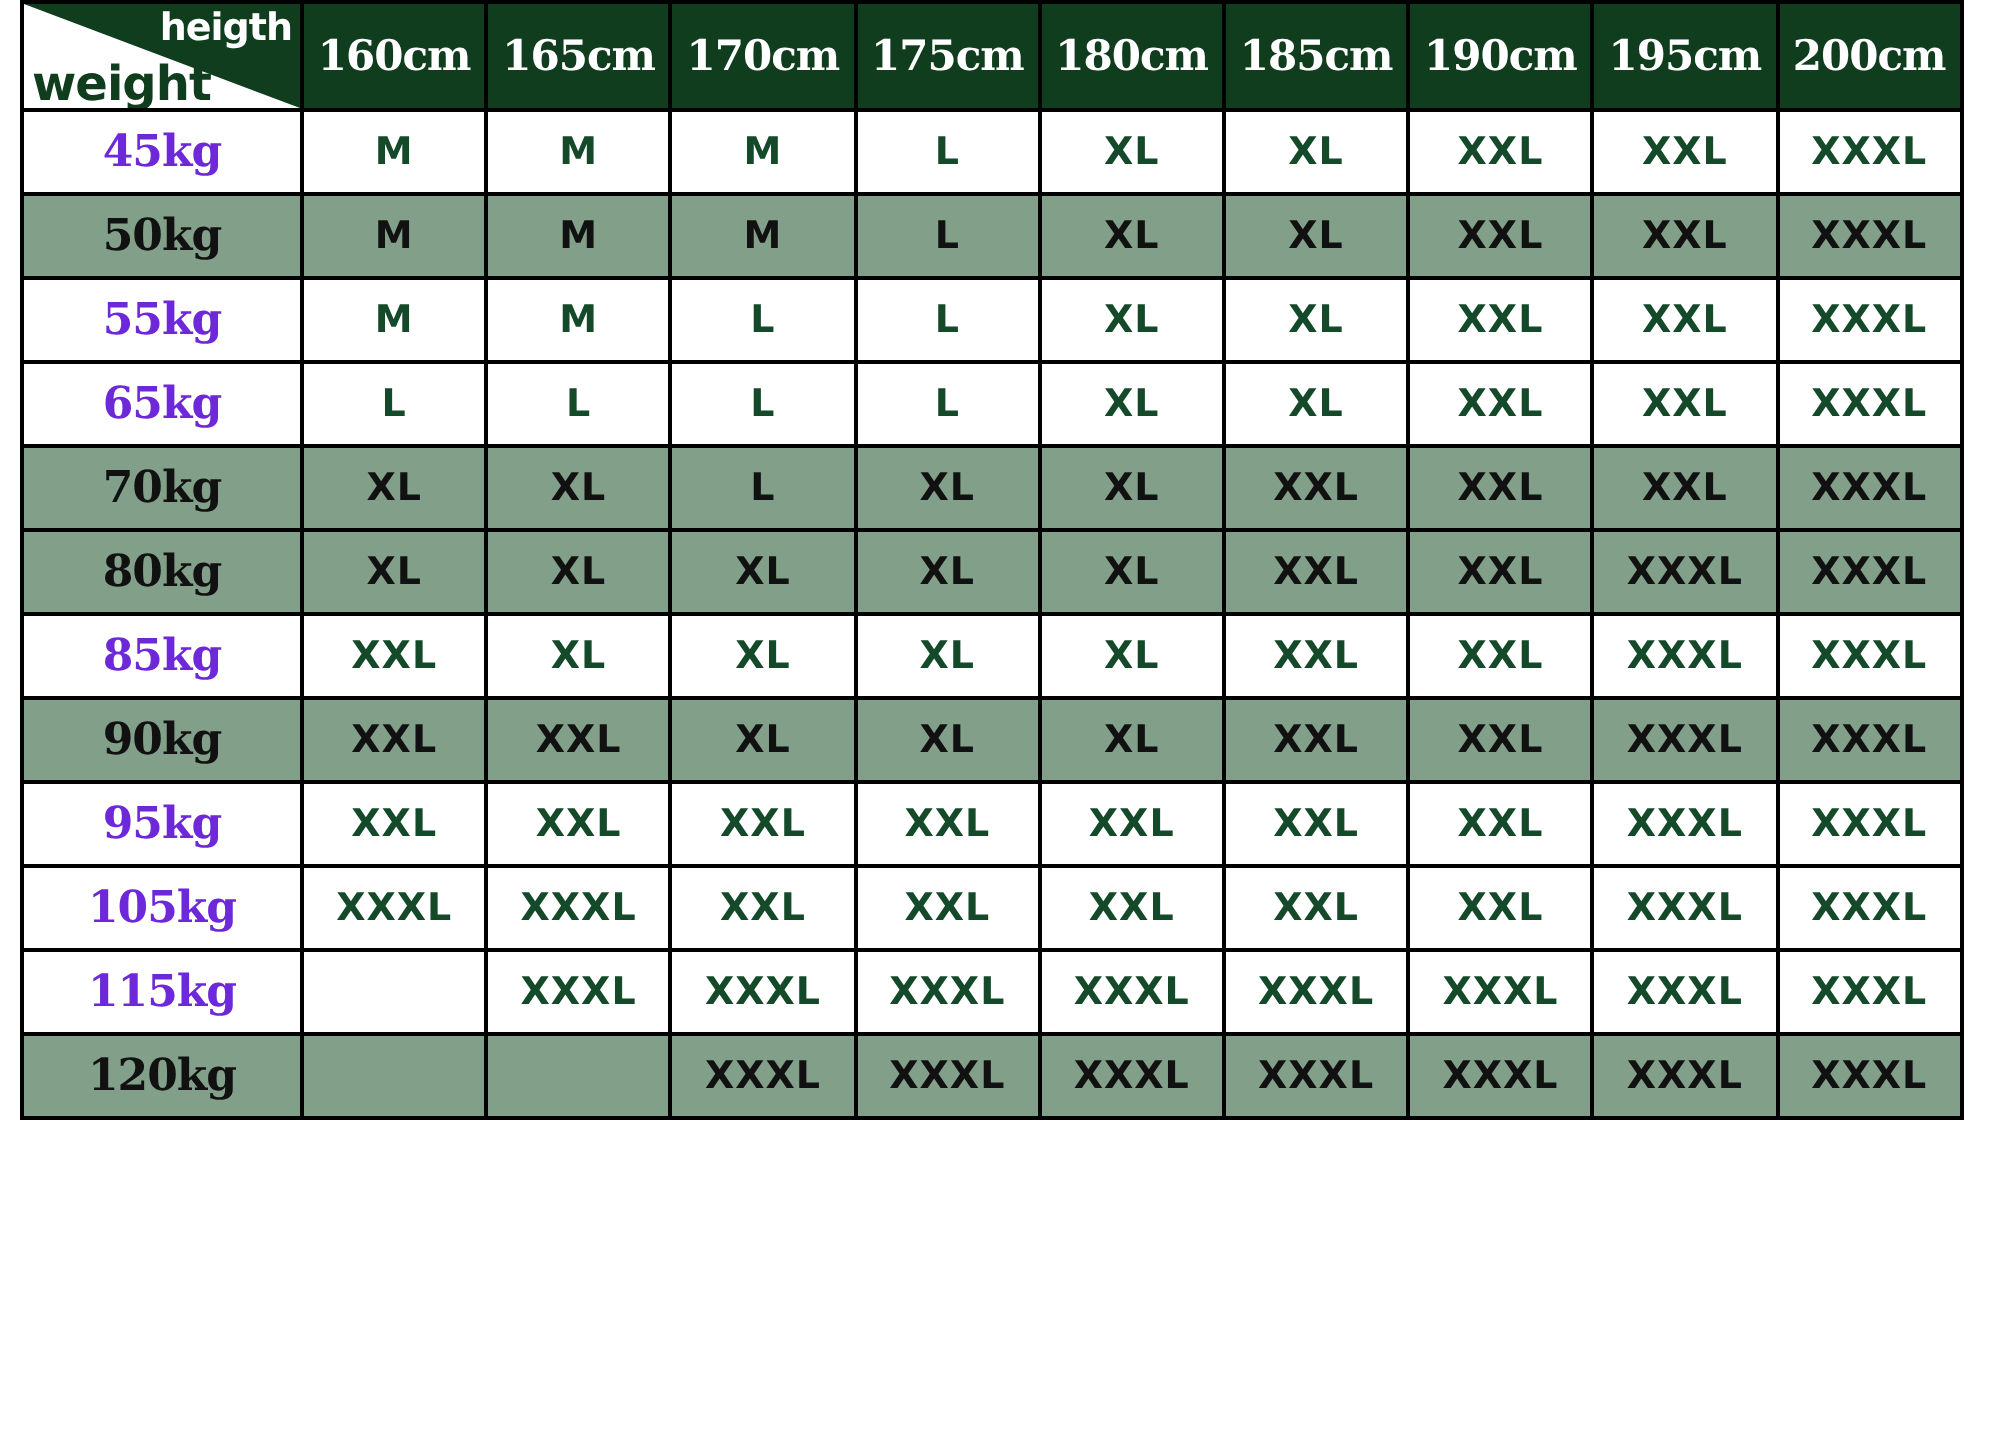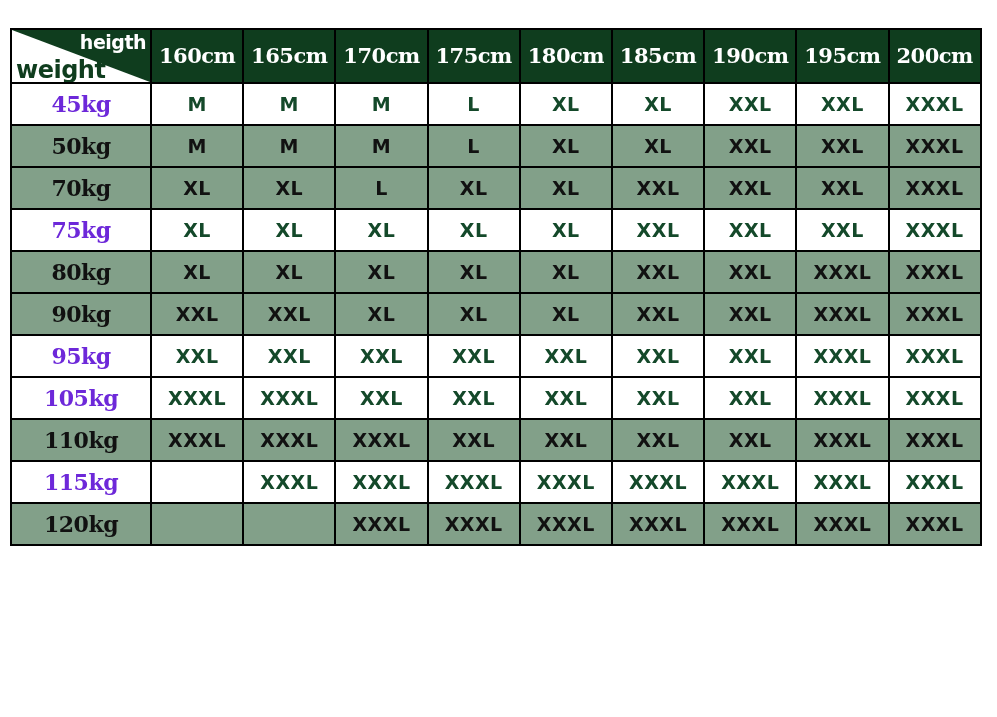--- a/index.html
+++ b/index.html
@@ -14,21 +14,21 @@
     overflow: hidden;
     font-family: "DejaVu Serif", "Liberation Serif", serif;
   }
 
   #page {
     position: relative;
     width: 997px;
     height: 680px;
     background: #ffffff;
     box-sizing: border-box;
-    padding: 28px 17px 12px 10px;
+    padding: 0 17px 12px 10px;
   }
 
   table.size-chart {
     width: 970px;
     border-collapse: collapse;
     table-layout: fixed;
     border: 2px solid #000000;
   }
 
   table.size-chart col.weight-col { width: 140px; }
@@ -173,56 +173,80 @@
           <td class="size-cell c-dark">M</td>
           <td class="size-cell c-dark">M</td>
           <td class="size-cell c-dark">M</td>
           <td class="size-cell c-dark">L</td>
           <td class="size-cell c-dark">XL</td>
           <td class="size-cell c-dark">XL</td>
           <td class="size-cell c-dark">XXL</td>
           <td class="size-cell c-dark">XXL</td>
           <td class="size-cell c-dark">XXXL</td>
         </tr>
+        <tr class="row-light">
+          <td class="weight-cell">55kg</td>
+          <td class="size-cell c-green">M</td>
+          <td class="size-cell c-green">M</td>
+          <td class="size-cell c-green">L</td>
+          <td class="size-cell c-green">L</td>
+          <td class="size-cell c-green">XL</td>
+          <td class="size-cell c-green">XL</td>
+          <td class="size-cell c-green">XXL</td>
+          <td class="size-cell c-green">XXL</td>
+          <td class="size-cell c-green">XXXL</td>
+        </tr>
+        <tr class="row-light">
+          <td class="weight-cell">65kg</td>
+          <td class="size-cell c-green">L</td>
+          <td class="size-cell c-green">L</td>
+          <td class="size-cell c-green">L</td>
+          <td class="size-cell c-green">L</td>
+          <td class="size-cell c-green">XL</td>
+          <td class="size-cell c-green">XL</td>
+          <td class="size-cell c-green">XXL</td>
+          <td class="size-cell c-green">XXL</td>
+          <td class="size-cell c-green">XXXL</td>
+        </tr>
         <tr class="row-dark">
           <td class="weight-cell">70kg</td>
           <td class="size-cell c-dark">XL</td>
           <td class="size-cell c-dark">XL</td>
           <td class="size-cell c-dark">L</td>
           <td class="size-cell c-dark">XL</td>
           <td class="size-cell c-dark">XL</td>
           <td class="size-cell c-dark">XXL</td>
           <td class="size-cell c-dark">XXL</td>
           <td class="size-cell c-dark">XXL</td>
           <td class="size-cell c-dark">XXXL</td>
         </tr>
-        <tr class="row-light">
-          <td class="weight-cell">75kg</td>
-          <td class="size-cell c-green">XL</td>
-          <td class="size-cell c-green">XL</td>
-          <td class="size-cell c-green">XL</td>
-          <td class="size-cell c-green">XL</td>
-          <td class="size-cell c-green">XL</td>
-          <td class="size-cell c-green">XXL</td>
-          <td class="size-cell c-green">XXL</td>
-          <td class="size-cell c-green">XXL</td>
-          <td class="size-cell c-green">XXXL</td>
-        </tr>
         <tr class="row-dark">
           <td class="weight-cell">80kg</td>
           <td class="size-cell c-dark">XL</td>
           <td class="size-cell c-dark">XL</td>
           <td class="size-cell c-dark">XL</td>
           <td class="size-cell c-dark">XL</td>
           <td class="size-cell c-dark">XL</td>
           <td class="size-cell c-dark">XXL</td>
           <td class="size-cell c-dark">XXL</td>
           <td class="size-cell c-dark">XXXL</td>
           <td class="size-cell c-dark">XXXL</td>
         </tr>
+        <tr class="row-light">
+          <td class="weight-cell">85kg</td>
+          <td class="size-cell c-green">XXL</td>
+          <td class="size-cell c-green">XL</td>
+          <td class="size-cell c-green">XL</td>
+          <td class="size-cell c-green">XL</td>
+          <td class="size-cell c-green">XL</td>
+          <td class="size-cell c-green">XXL</td>
+          <td class="size-cell c-green">XXL</td>
+          <td class="size-cell c-green">XXXL</td>
+          <td class="size-cell c-green">XXXL</td>
+        </tr>
         <tr class="row-dark">
           <td class="weight-cell">90kg</td>
           <td class="size-cell c-dark">XXL</td>
           <td class="size-cell c-dark">XXL</td>
           <td class="size-cell c-dark">XL</td>
           <td class="size-cell c-dark">XL</td>
           <td class="size-cell c-dark">XL</td>
           <td class="size-cell c-dark">XXL</td>
           <td class="size-cell c-dark">XXL</td>
           <td class="size-cell c-dark">XXXL</td>
@@ -244,32 +268,20 @@
           <td class="weight-cell">105kg</td>
           <td class="size-cell c-green">XXXL</td>
           <td class="size-cell c-green">XXXL</td>
           <td class="size-cell c-green">XXL</td>
           <td class="size-cell c-green">XXL</td>
           <td class="size-cell c-green">XXL</td>
           <td class="size-cell c-green">XXL</td>
           <td class="size-cell c-green">XXL</td>
           <td class="size-cell c-green">XXXL</td>
           <td class="size-cell c-green">XXXL</td>
-        </tr>
-        <tr class="row-dark">
-          <td class="weight-cell">110kg</td>
-          <td class="size-cell c-dark">XXXL</td>
-          <td class="size-cell c-dark">XXXL</td>
-          <td class="size-cell c-dark">XXXL</td>
-          <td class="size-cell c-dark">XXL</td>
-          <td class="size-cell c-dark">XXL</td>
-          <td class="size-cell c-dark">XXL</td>
-          <td class="size-cell c-dark">XXL</td>
-          <td class="size-cell c-dark">XXXL</td>
-          <td class="size-cell c-dark">XXXL</td>
         </tr>
         <tr class="row-light">
           <td class="weight-cell">115kg</td>
           <td class="size-cell c-empty"></td>
           <td class="size-cell c-green">XXXL</td>
           <td class="size-cell c-green">XXXL</td>
           <td class="size-cell c-green">XXXL</td>
           <td class="size-cell c-green">XXXL</td>
           <td class="size-cell c-green">XXXL</td>
           <td class="size-cell c-green">XXXL</td>

